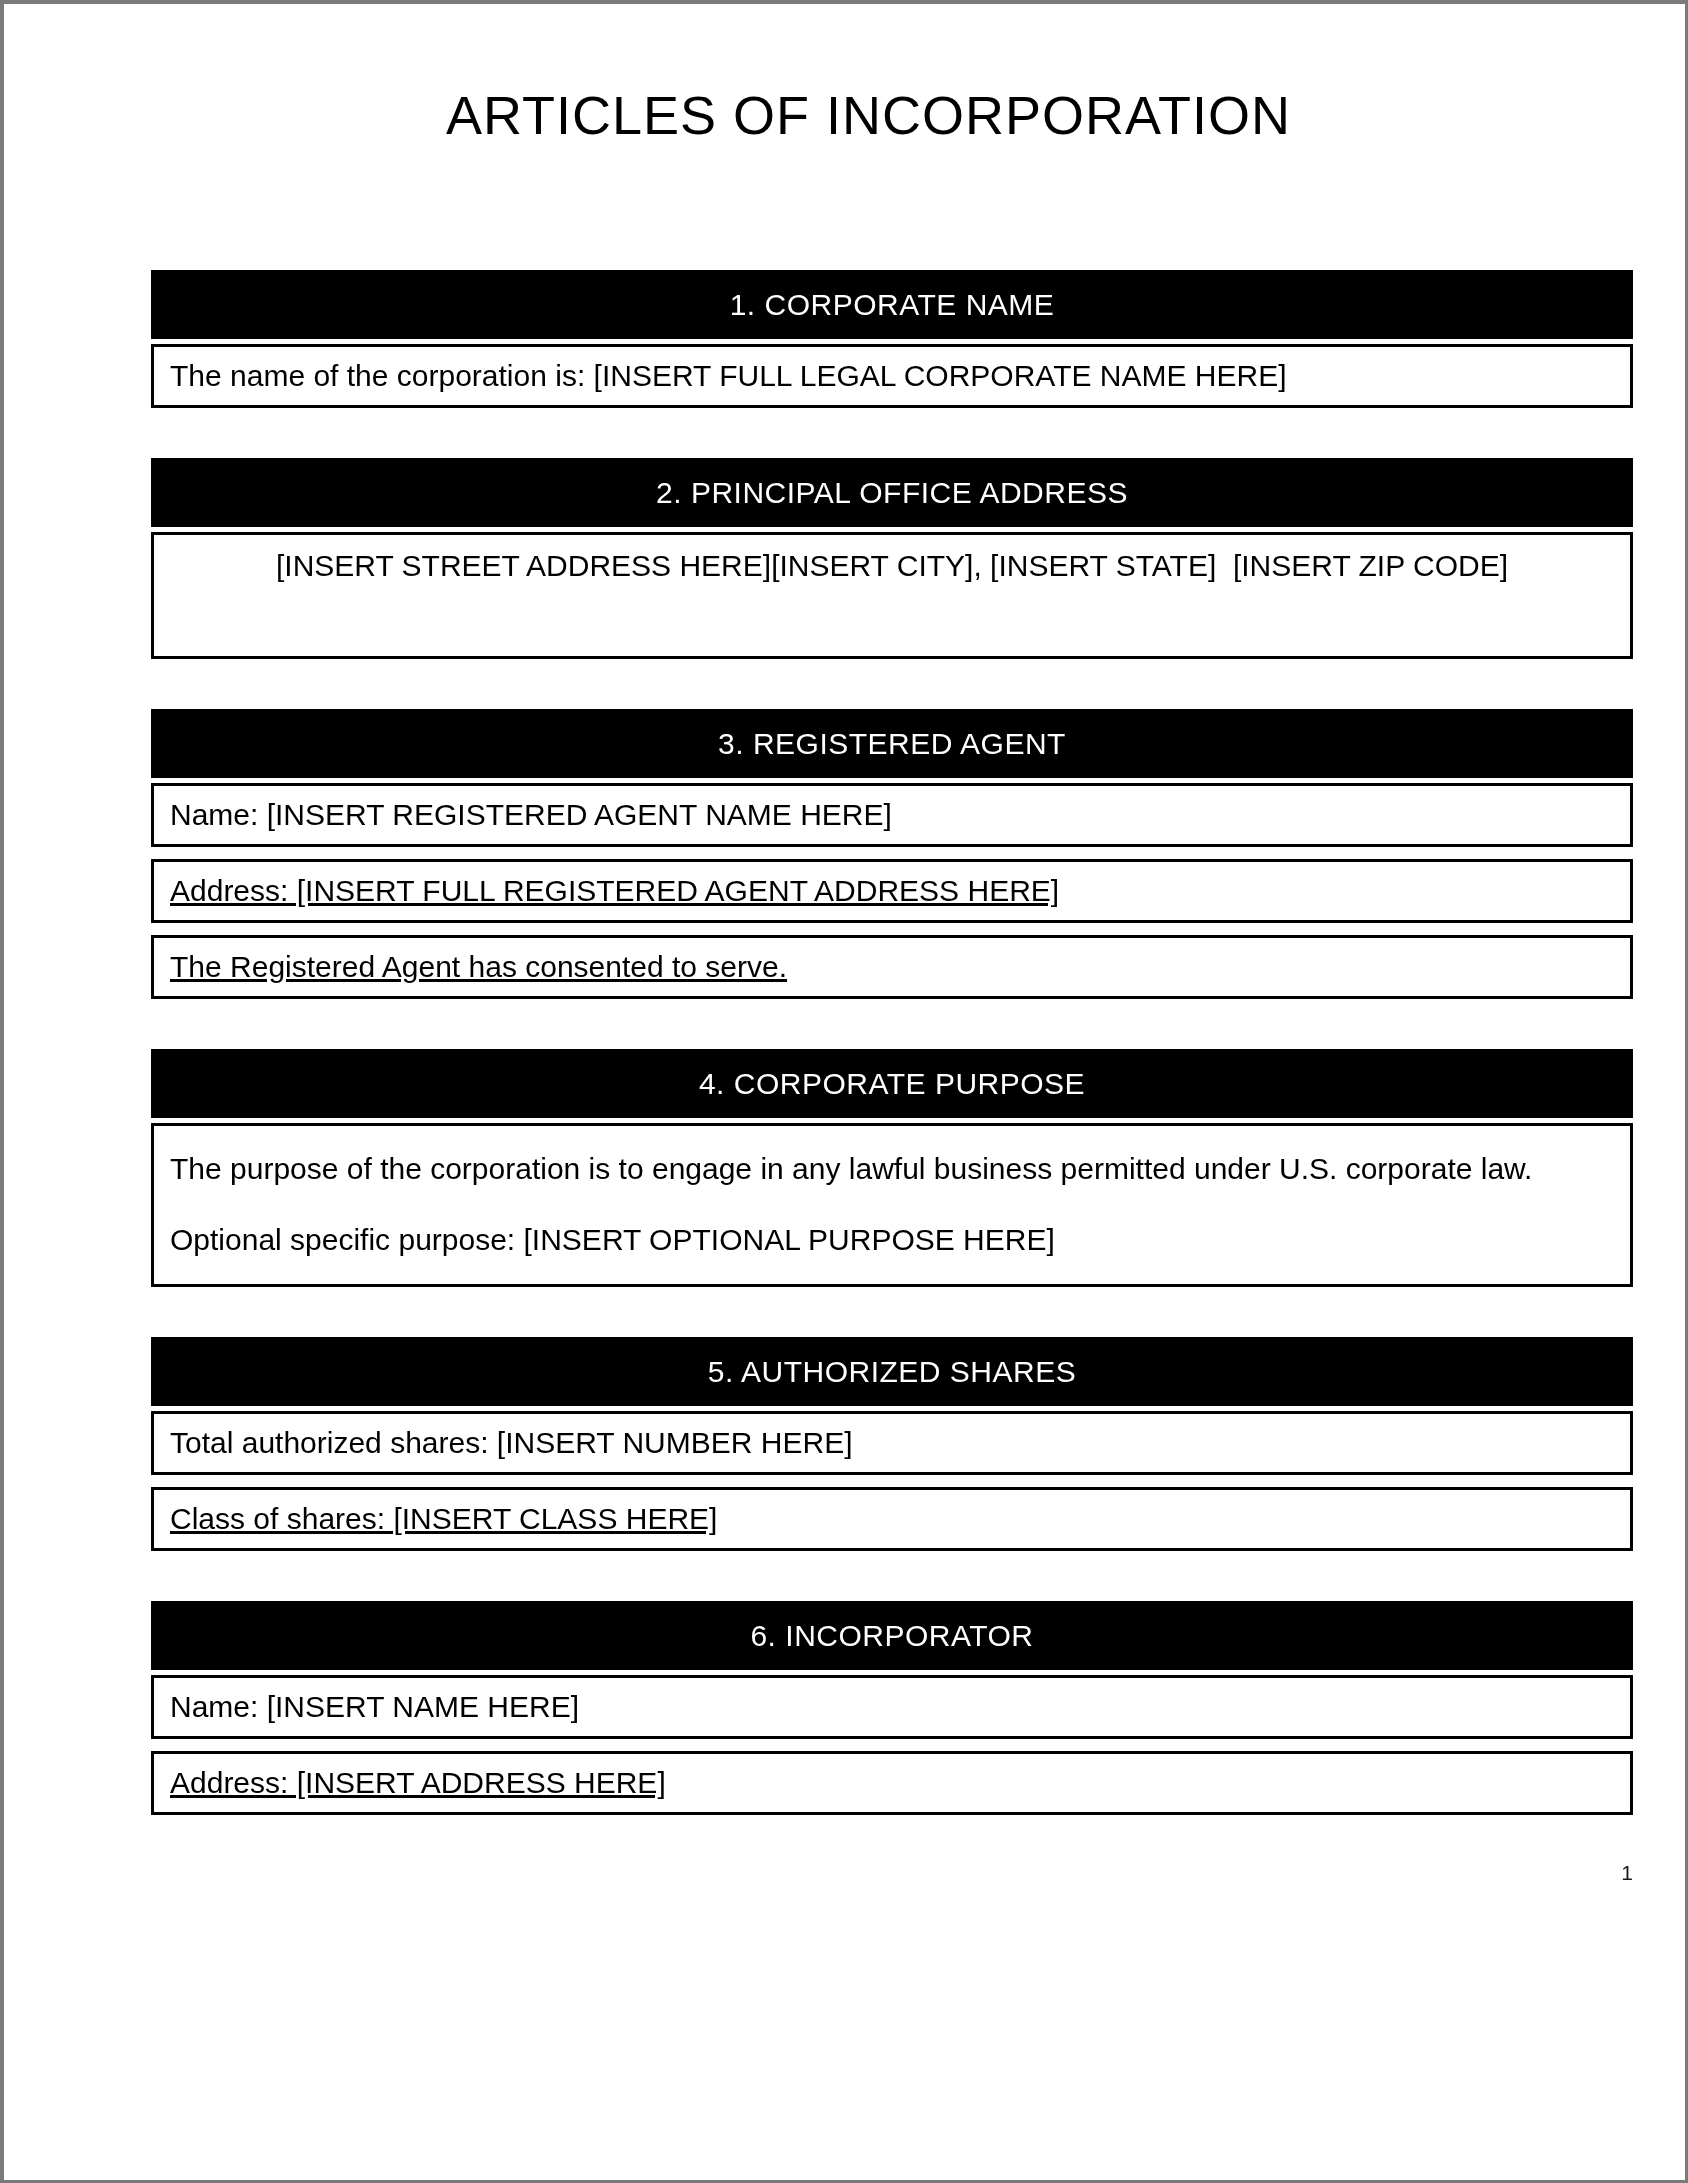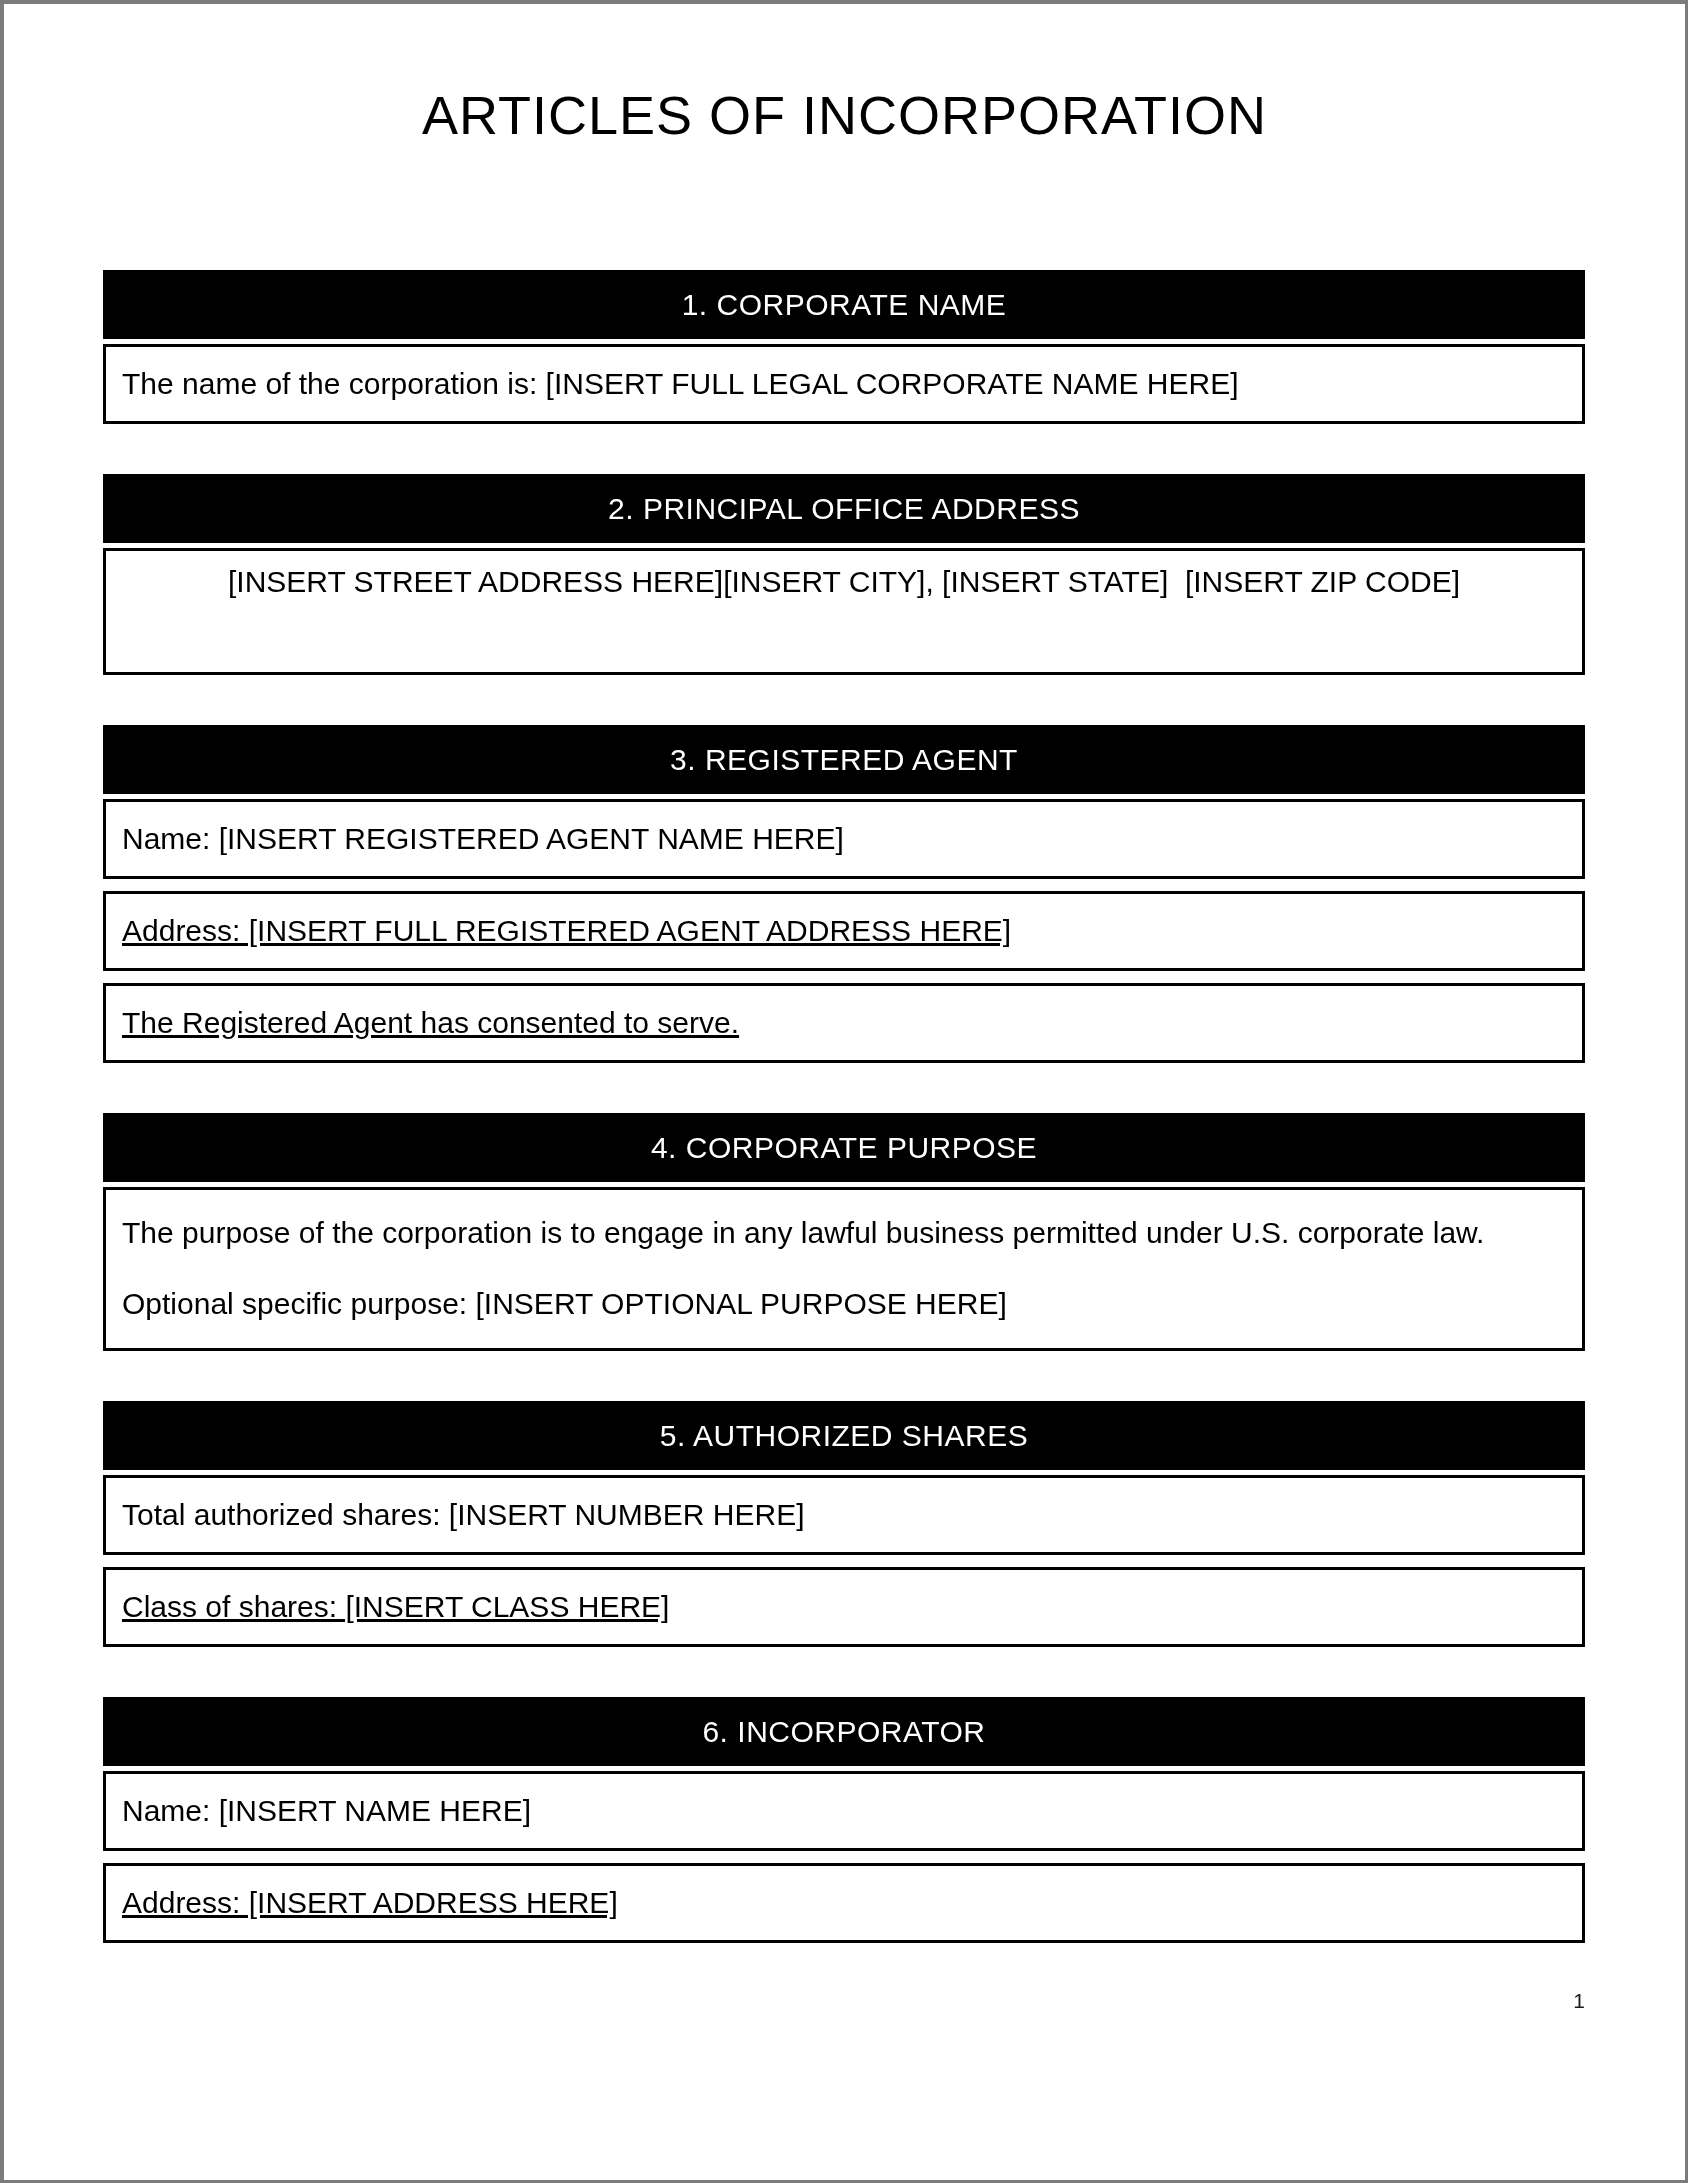--- a/index.html
+++ b/index.html
@@ -10,20 +10,21 @@
   .page {
     position: relative;
     width: 1689px;
     height: 2184px;
     box-sizing: border-box;
     background: #ffffff;
     border: 4px solid #7b7b7b;
     font-family: "Liberation Sans", sans-serif;
     color: #000000;
     overflow: hidden;
+    padding-left: 48px;
   }
   .doc-title {
     margin: 0;
     padding-top: 79px;
     height: 65px;
     line-height: 65px;
     text-align: center;
     font-size: 54px;
     font-weight: 400;
     letter-spacing: 1px;
@@ -47,21 +48,21 @@
     margin-bottom: 5px;
   }
   .cell {
     box-sizing: border-box;
     border: 3px solid #000000;
     background: #ffffff;
     font-size: 30px;
     padding: 0 16px;
   }
   .row {
-    height: 80px;
+    height: 64px;
     display: flex;
     align-items: center;
   }
   .row + .row { margin-top: 12px; text-decoration: underline; }
   .multiline {
     height: 127px;
     display: flex;
     flex-direction: row;
     justify-content: center;
     line-height: 61px;

